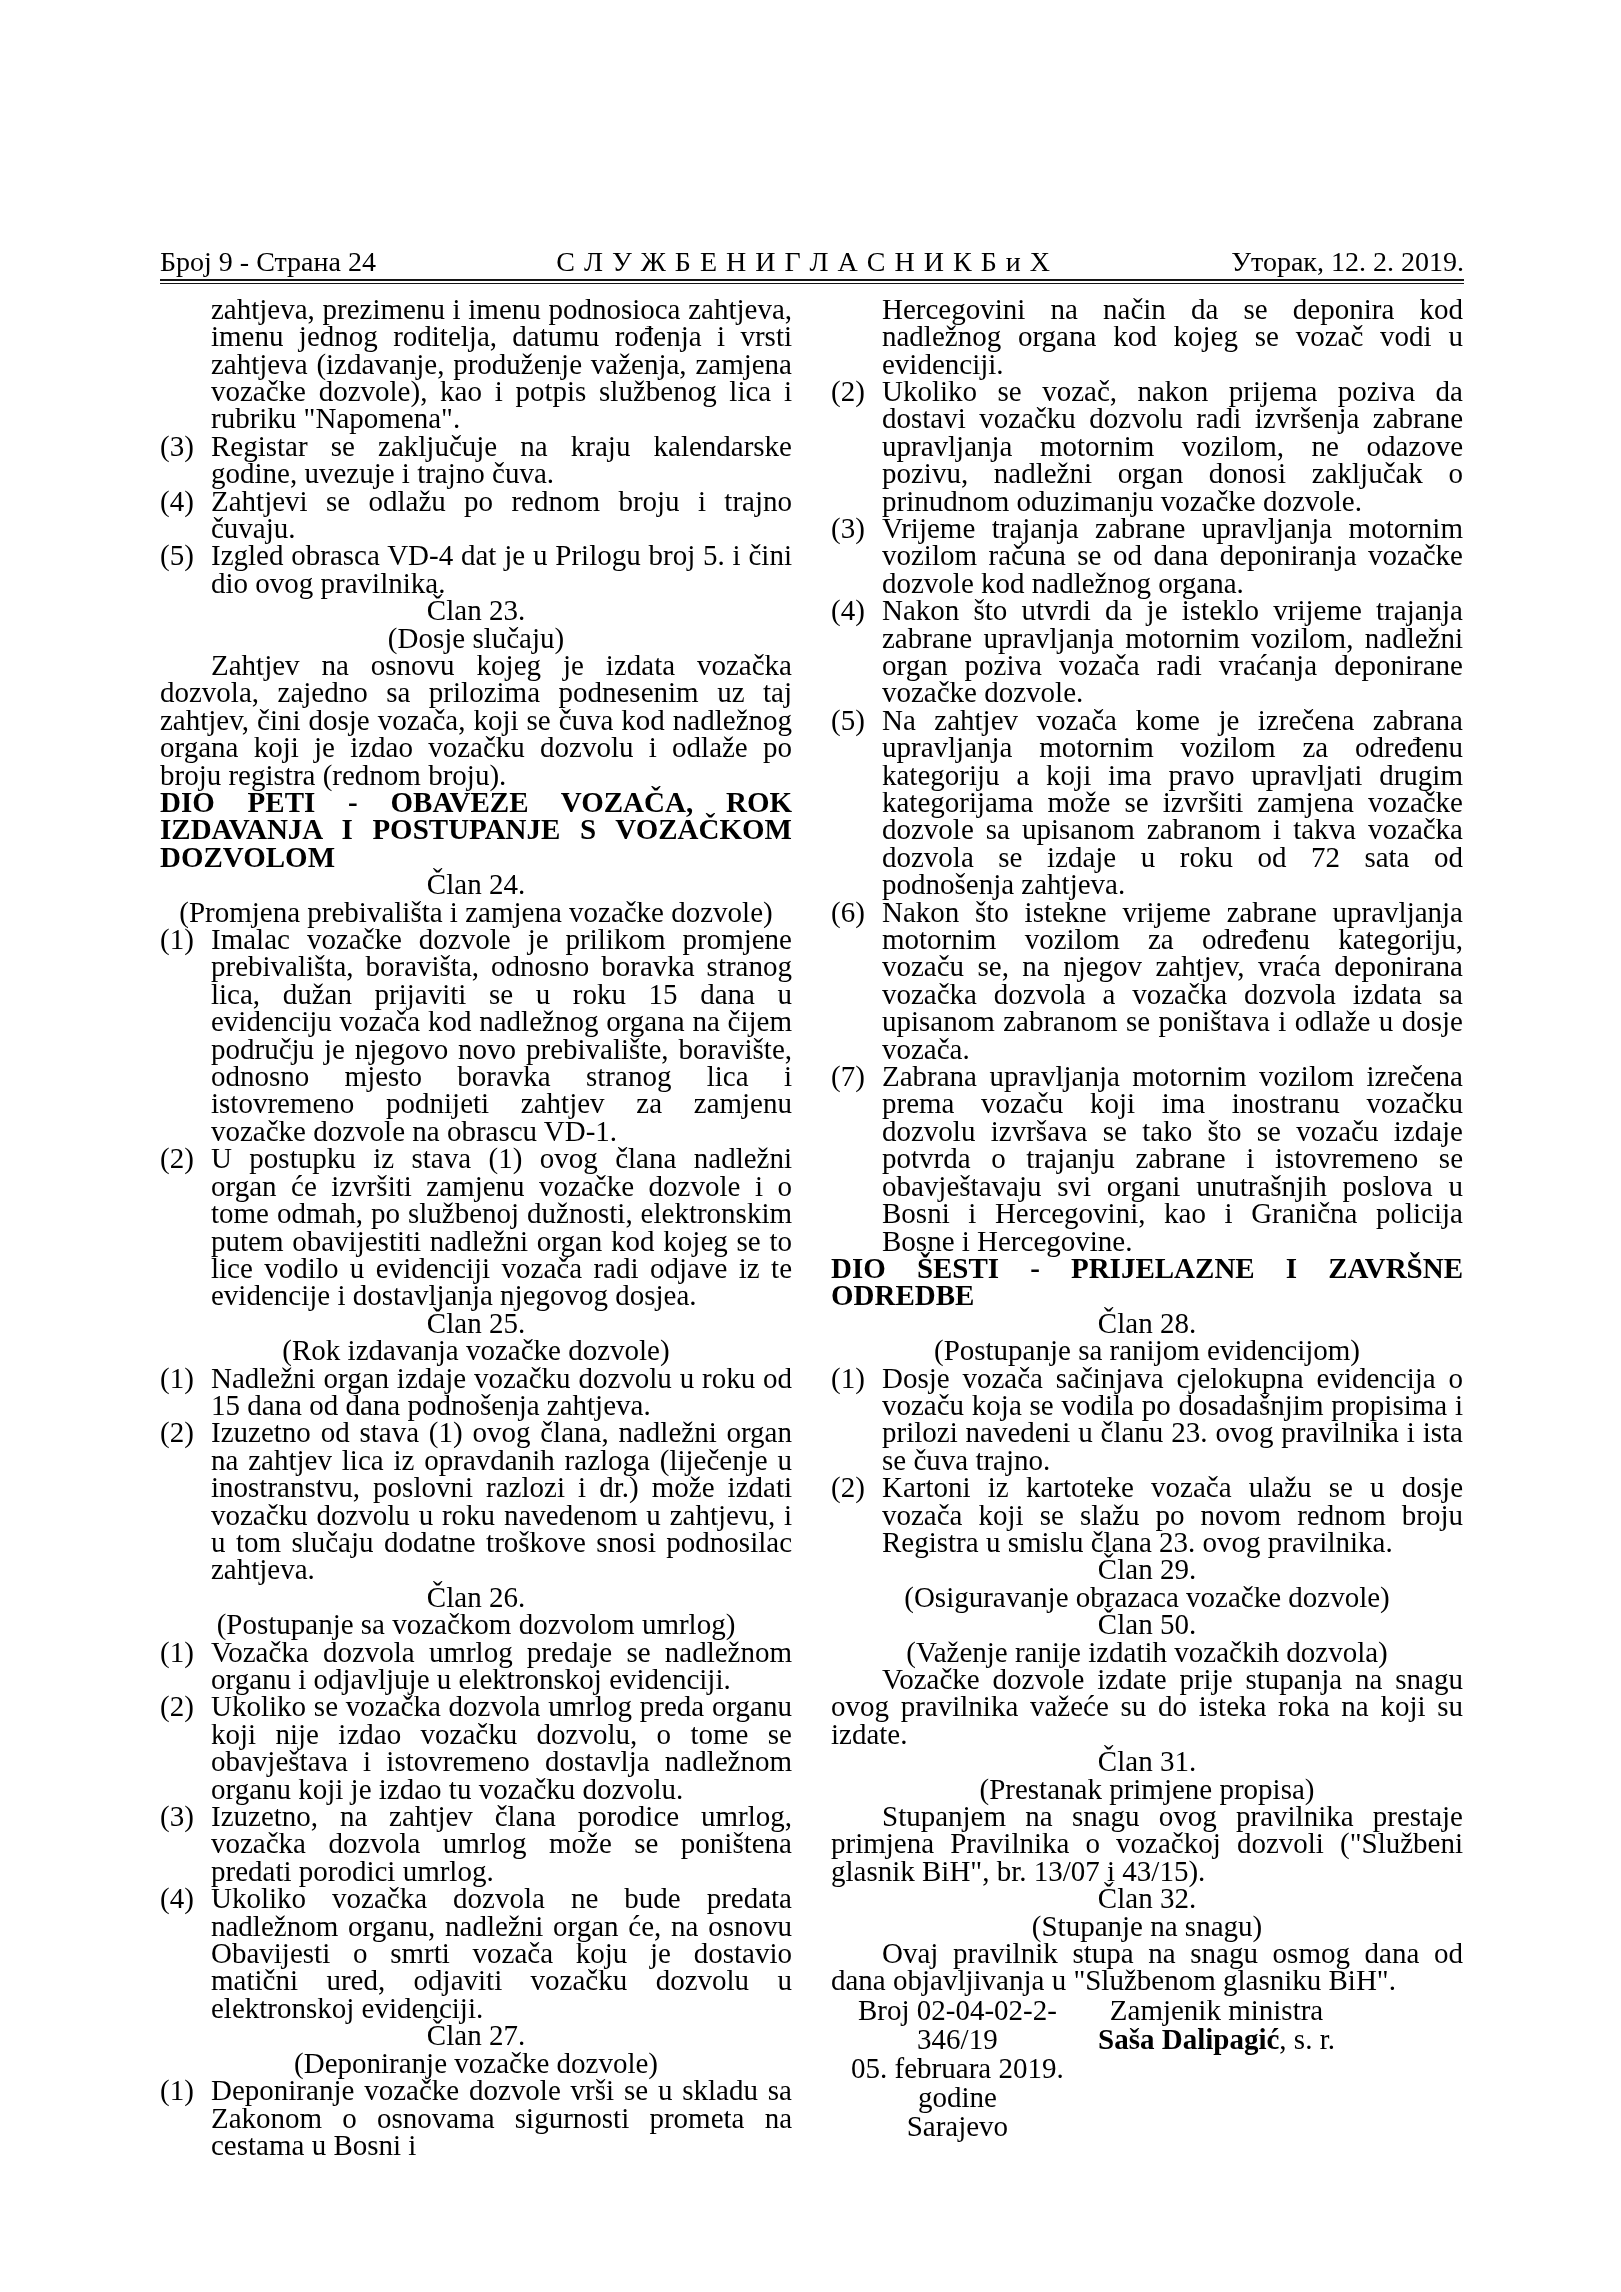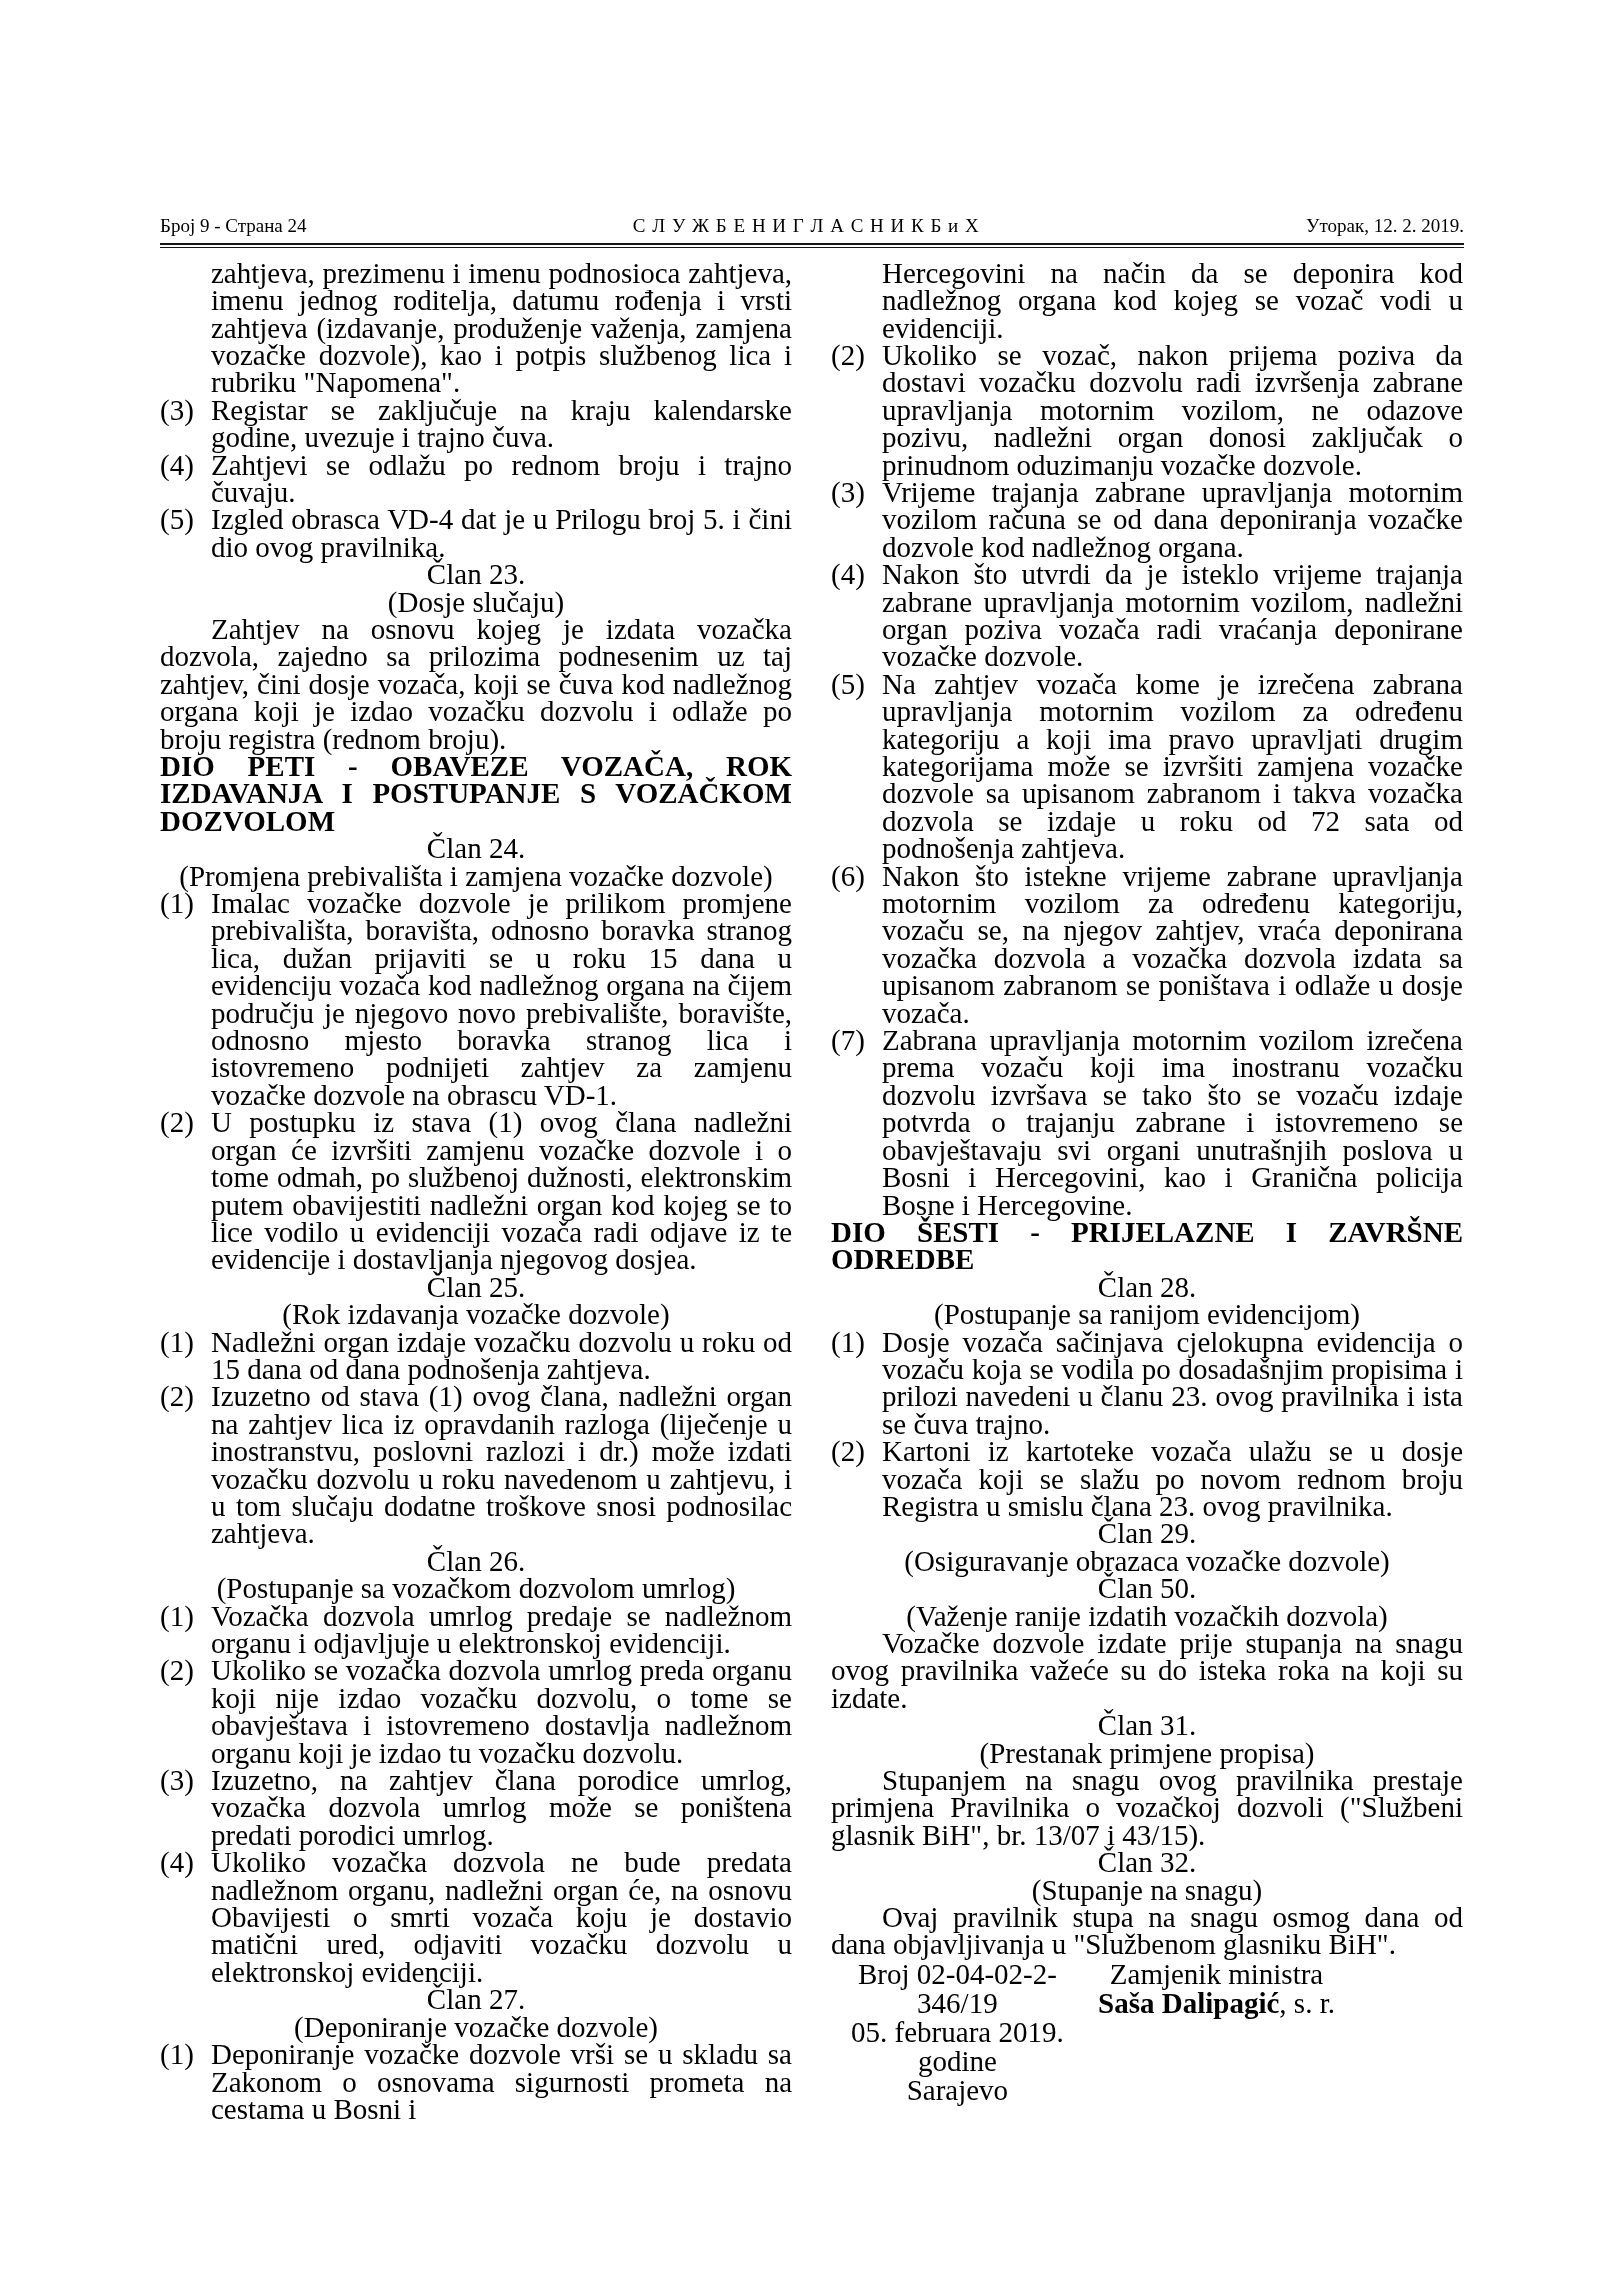--- a/index.html
+++ b/index.html
@@ -6,23 +6,23 @@
   html,body { width:1621px; height:2293px; }
   body {
     background:#ffffff;
     color:#000000;
     font-family:"Liberation Serif", serif;
     position:relative;
   }
   .page { position:absolute; left:160px; top:210px; width:1304px; }
   .header {
     display:flex; justify-content:space-between; align-items:baseline;
-    font-size:19px; line-height:31px; white-space:nowrap;
+    font-size:28px; line-height:31px; white-space:nowrap;
   }
-  .header .h-center { letter-spacing:1px; }
+  .header .h-center { letter-spacing:1px;margin-top:36px; }
   .rule {
     margin-top:2px; height:4.9px;
     border-top:2px solid #141414;
     border-bottom:1px solid #141414;
   }
   .cols { display:flex; gap:39px; margin-top:11.8px; }
   .col {
     width:632px; flex:0 0 632px;
     font-size:29px; line-height:27.4px;
     text-align:justify;

